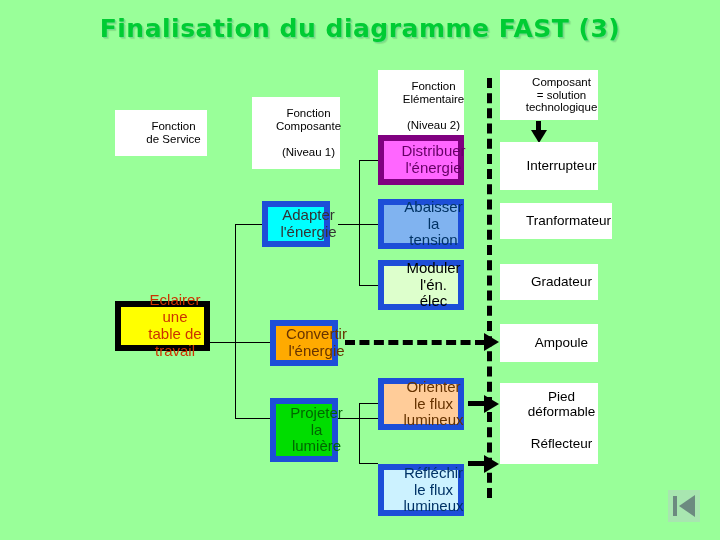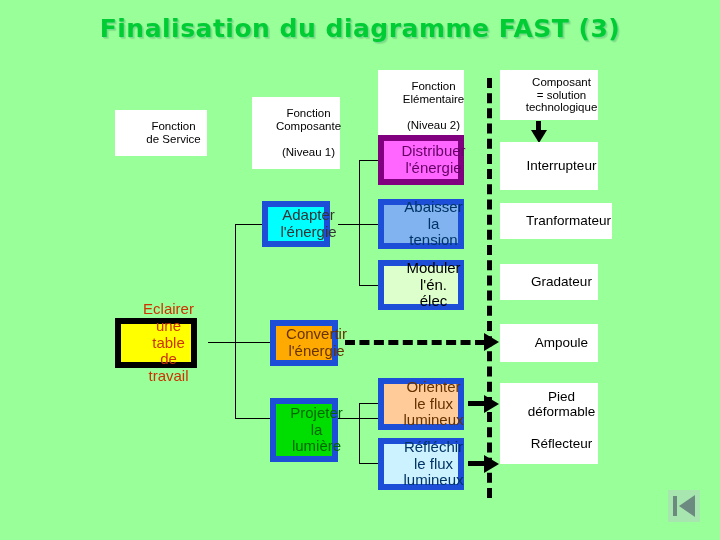--- a/index.html
+++ b/index.html
@@ -170,21 +170,21 @@
   <div class="vline" style="left:359px; top:160px; height:125px;"></div>
   <div class="hline" style="left:359px; top:160px; width:19px;"></div>
   <div class="hline" style="left:359px; top:224px; width:19px;"></div>
   <div class="hline" style="left:359px; top:285px; width:19px;"></div>
 
   <div class="hline" style="left:338px; top:418px; width:40px;"></div>
   <div class="vline" style="left:359px; top:403px; height:60px;"></div>
   <div class="hline" style="left:359px; top:403px; width:19px;"></div>
   <div class="hline" style="left:359px; top:463px; width:19px;"></div>
 
-  <div class="box fnbox" style="left:115px; top:318px; width:82px; height:50px; background:#ffff00; color:#cc3300; border-color:#000;">Eclairer une
+  <div class="box fnbox" style="left:115px; top:301px; width:95px; height:50px; background:#ffff00; color:#cc3300; border-color:#000;">Eclairer une
 table de
 travail</div>
 
   <div class="box fnbox" style="left:262px; top:201px; width:68px; height:46px; background:#00ffff; color:#333333;">Adapter
 l'énergie</div>
 
   <div class="box fnbox" style="left:270px; top:320px; width:68px; height:46px; background:#ffaa00; color:#663300;">Convertir
 l'énergie</div>
 
   <div class="box fnbox" style="left:270px; top:398px; width:68px; height:64px; background:#00dd00; color:#006600;">Projeter
@@ -197,21 +197,21 @@
   <div class="box fnbox" style="left:378px; top:199px; width:86px; height:50px; background:#80b3f0; color:#003366;">Abaisser la
 tension</div>
 
   <div class="box fnbox" style="left:378px; top:260px; width:86px; height:50px; background:#ddffcc; color:#000000;">Moduler
 l'én. élec</div>
 
   <div class="box fnbox" style="left:378px; top:378px; width:86px; height:52px; background:#ffcc99; color:#663300;">Orienter
 le flux
 lumineux</div>
 
-  <div class="box fnbox" style="left:378px; top:438px; width:86px; height:52px; background:#ccf2ff; color:#003366;">Réfléchir
+  <div class="box fnbox" style="left:378px; top:464px; width:86px; height:52px; background:#ccf2ff; color:#003366;">Réfléchir
 le flux
 lumineux</div>
 
   <div class="dashline" style="left:345px; top:340px; width:140px;"></div>
   <div class="arrow-right" style="left:484px; top:333px;"></div>
 
   <div class="shortdash" style="left:468px; top:401px; width:16px;"></div>
   <div class="arrow-right" style="left:484px; top:395px;"></div>
 
   <div class="shortdash" style="left:468px; top:461px; width:16px;"></div>

